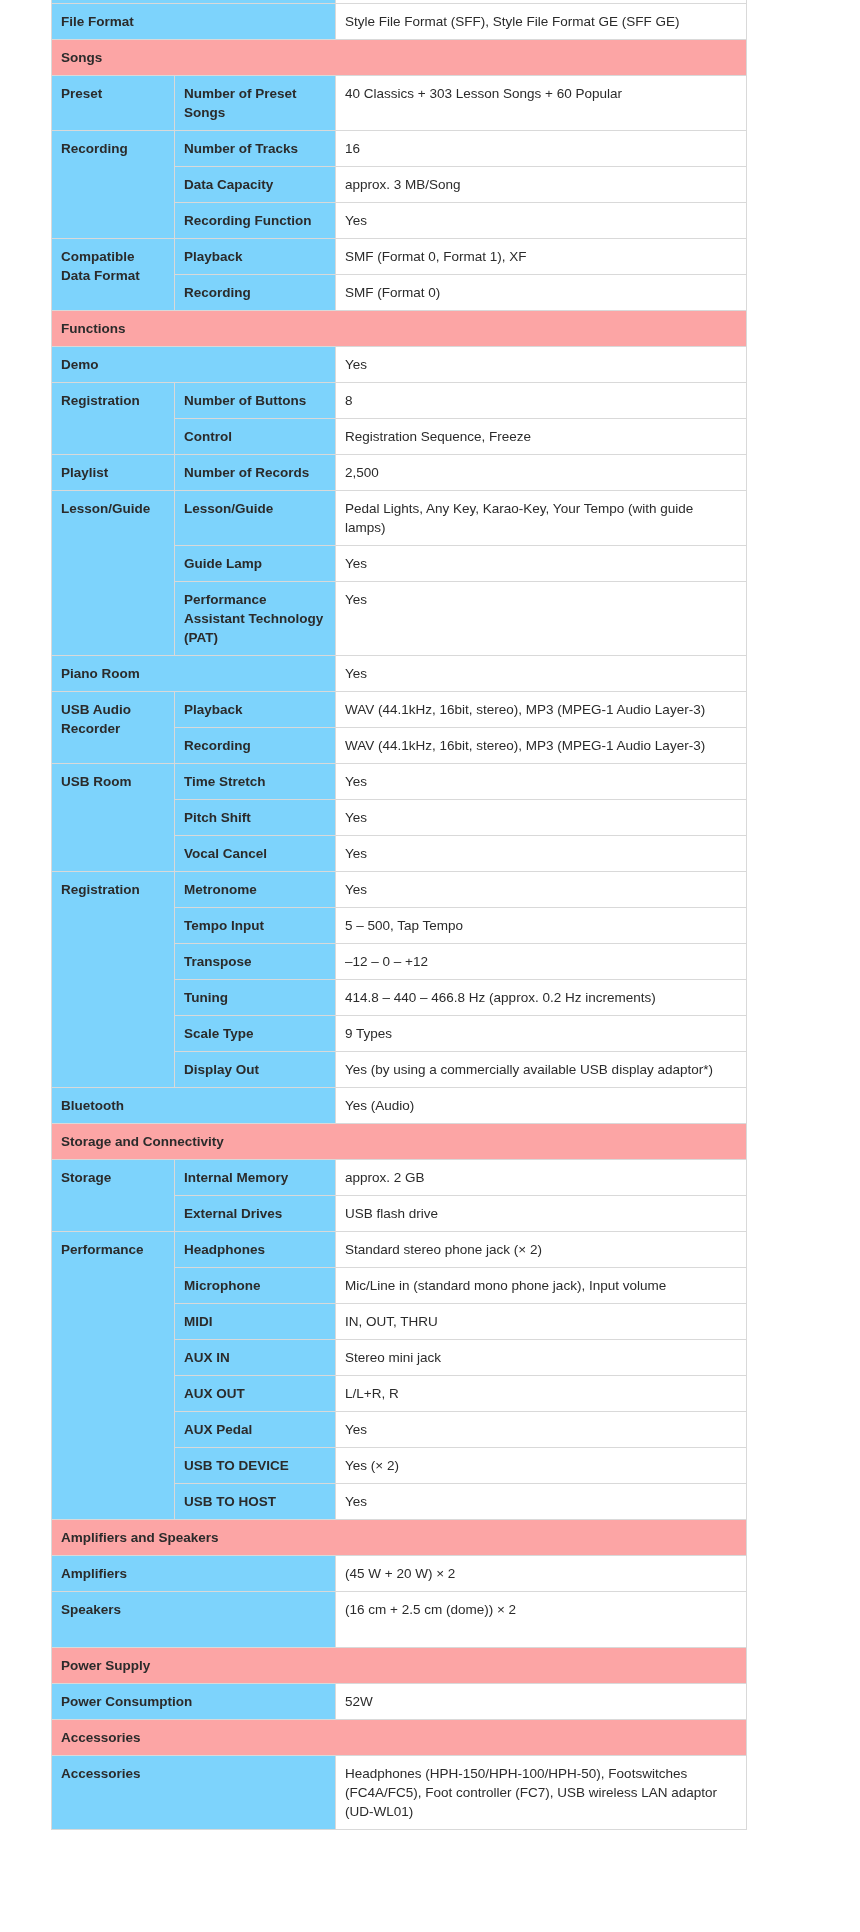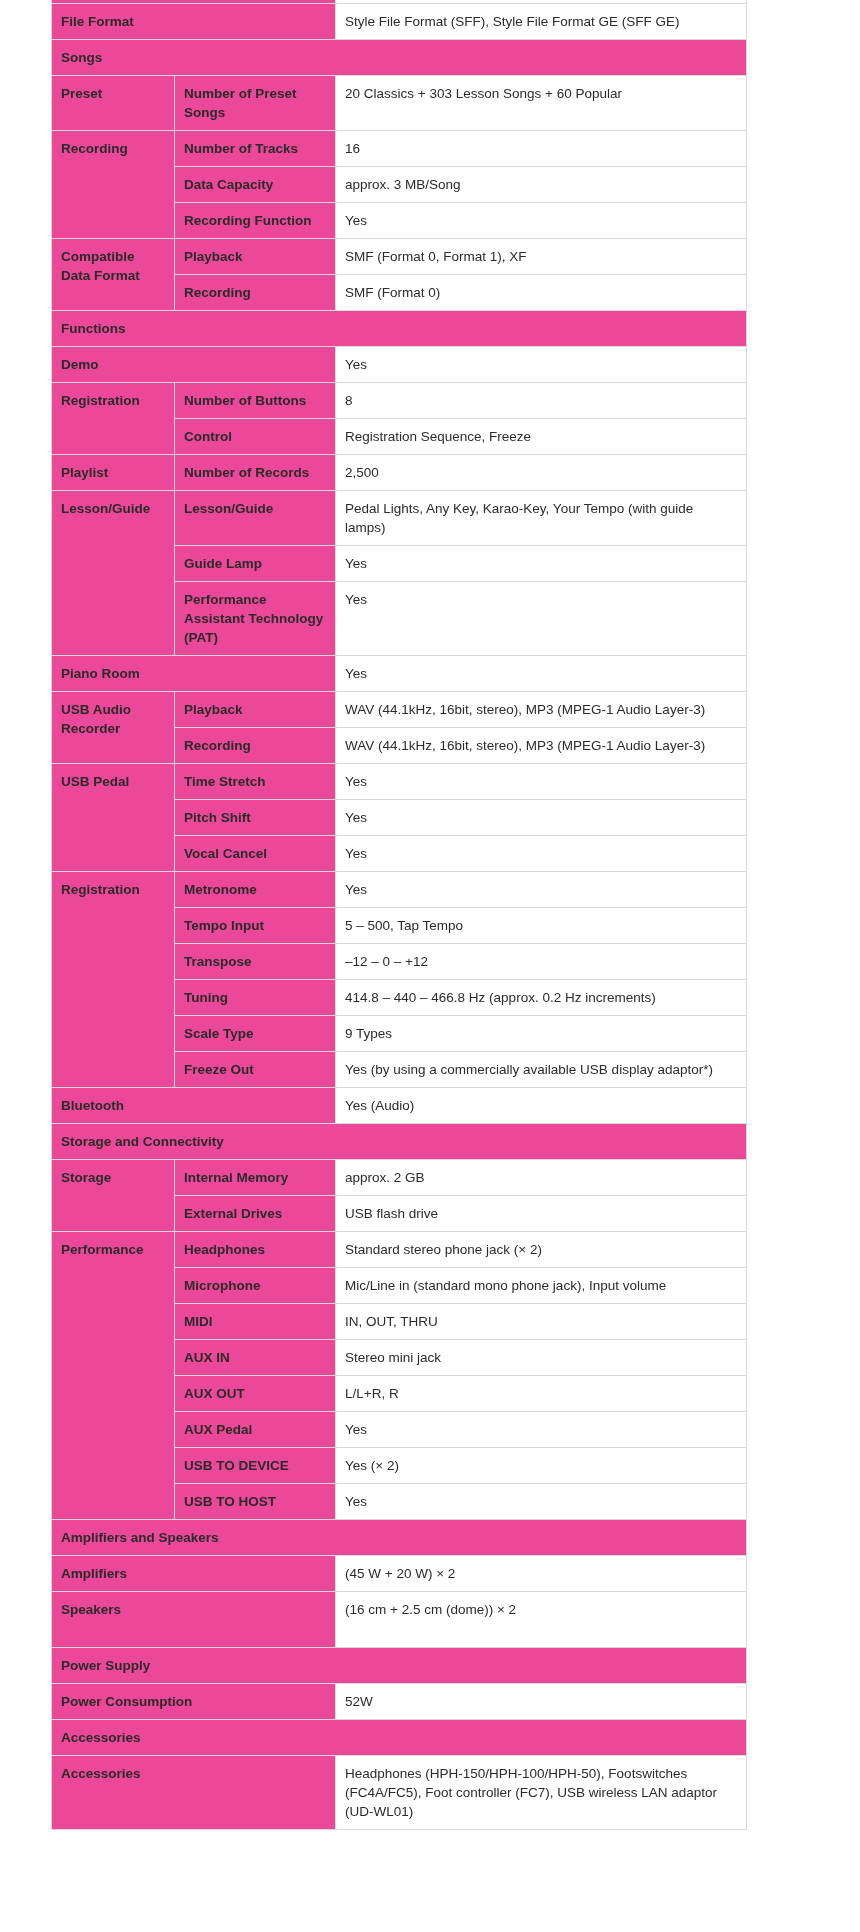--- a/index.html
+++ b/index.html
@@ -25,25 +25,25 @@
     padding: 8px 9px;
     font-size: 13.5px;
     line-height: 19px;
     color: #2b2b2b;
     vertical-align: top;
     word-wrap: break-word;
     background: #ffffff;
   }
   table.specs td.lbl,
   table.specs td.sub {
-    background: #ec4899;
+    background: #7dd3fc;
     font-weight: bold;
   }
   table.specs tr.section td {
-    background: #ec4899;
+    background: #fca5a5;
     font-weight: bold;
   }
   table.specs td.val {
     background: #ffffff;
     font-weight: normal;
   }
   
   table.specs tr.partial td {
     padding: 0;
     height: 3px;
@@ -73,21 +73,21 @@
     <tr>
           <td class="lbl" colspan="2">File Format</td>
           <td class="val">Style File Format (SFF), Style File Format GE (SFF GE)</td>
         </tr>
         <tr class="section">
           <td colspan="3">Songs</td>
         </tr>
         <tr>
           <td class="lbl" rowspan="1">Preset</td>
           <td class="sub">Number of Preset Songs</td>
-          <td class="val">20 Classics + 303 Lesson Songs + 60 Popular</td>
+          <td class="val">40 Classics + 303 Lesson Songs + 60 Popular</td>
         </tr>
         <tr>
           <td class="lbl" rowspan="3">Recording</td>
           <td class="sub">Number of Tracks</td>
           <td class="val">16</td>
         </tr>
         <tr>
           <td class="sub">Data Capacity</td>
           <td class="val">approx. 3 MB/Song</td>
         </tr>
@@ -145,21 +145,21 @@
         <tr>
           <td class="lbl" rowspan="2">USB Audio Recorder</td>
           <td class="sub">Playback</td>
           <td class="val">WAV (44.1kHz, 16bit, stereo), MP3 (MPEG-1 Audio Layer-3)</td>
         </tr>
         <tr>
           <td class="sub">Recording</td>
           <td class="val">WAV (44.1kHz, 16bit, stereo), MP3 (MPEG-1 Audio Layer-3)</td>
         </tr>
         <tr>
-          <td class="lbl" rowspan="3">USB Pedal</td>
+          <td class="lbl" rowspan="3">USB Room</td>
           <td class="sub">Time Stretch</td>
           <td class="val">Yes</td>
         </tr>
         <tr>
           <td class="sub">Pitch Shift</td>
           <td class="val">Yes</td>
         </tr>
         <tr>
           <td class="sub">Vocal Cancel</td>
           <td class="val">Yes</td>
@@ -179,21 +179,21 @@
         </tr>
         <tr>
           <td class="sub">Tuning</td>
           <td class="val">414.8 – 440 – 466.8 Hz (approx. 0.2 Hz increments)</td>
         </tr>
         <tr>
           <td class="sub">Scale Type</td>
           <td class="val">9 Types</td>
         </tr>
         <tr>
-          <td class="sub">Freeze Out</td>
+          <td class="sub">Display Out</td>
           <td class="val">Yes (by using a commercially available USB display adaptor*)</td>
         </tr>
         <tr>
           <td class="lbl" colspan="2">Bluetooth</td>
           <td class="val">Yes (Audio)</td>
         </tr>
         <tr class="section">
           <td colspan="3">Storage and Connectivity</td>
         </tr>
         <tr>

